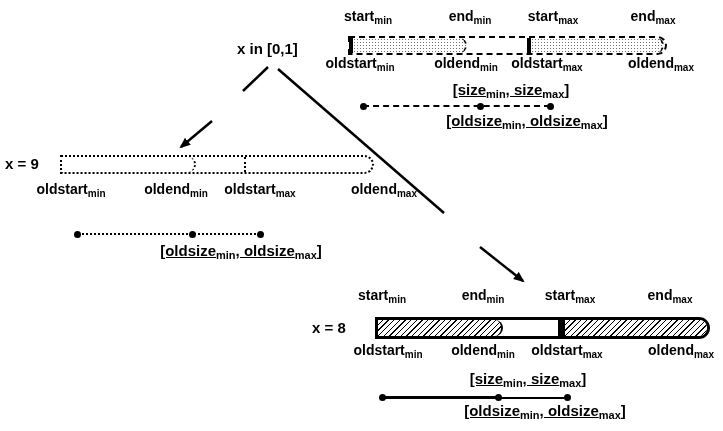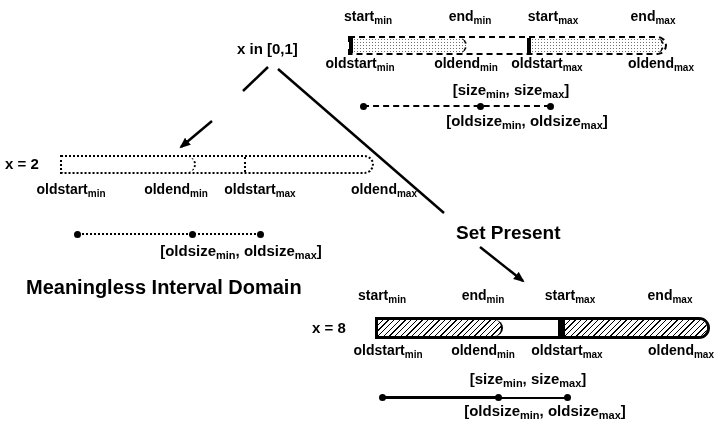--- a/index.html
+++ b/index.html
@@ -4,21 +4,21 @@
 <style>
   html,body{margin:0;padding:0;background:#ffffff;}
   #stage{
     position:relative;width:723px;height:431px;background:#fff;
     font-family:"Liberation Sans",sans-serif;font-weight:bold;color:#000;
     overflow:hidden;
   }
   .txt{position:absolute;white-space:nowrap;line-height:1.1;}
   .lbl{position:absolute;transform:translateX(-50%);white-space:nowrap;font-size:14px;line-height:1.1;}
   .lbl .sub,.rlbl .sub{font-size:10px;vertical-align:-3px;}
-  .rlbl{position:absolute;transform:translateX(-50%);white-space:nowrap;font-size:15px;line-height:1.1;}
+  .rlbl{position:absolute;transform:translateX(-50%);white-space:nowrap;font-size:15px;line-height:1.1;text-decoration:underline;}
   .rlbl .sub{font-size:11px;}
   .dot{position:absolute;width:7px;height:7px;background:#000;border-radius:50%;}
   .stipple{
     background-image:radial-gradient(#6f6f6f 0.9px, transparent 1px);
     background-size:3px 3px;background-color:#fff;
   }
   .hatch{
     background-image:repeating-linear-gradient(135deg,#fff 0px,#fff 3px,#000 3px,#000 4px);
   }
   svg{position:absolute;left:0;top:0;pointer-events:none;}
@@ -63,22 +63,20 @@
         <path d="M0,0 L11,4.5 L0,9 Z" fill="#000"></path>
       </marker>
     </defs>
     <line x1="268" y1="67" x2="243" y2="91" stroke="#000" stroke-width="2.5"></line>
     <line x1="278" y1="69" x2="444" y2="213" stroke="#000" stroke-width="2.5"></line>
     <line x1="212" y1="121" x2="181" y2="147" stroke="#000" stroke-width="2.5" marker-end="url(#ah)"></line>
     <line x1="480" y1="247" x2="523" y2="281" stroke="#000" stroke-width="2.5" marker-end="url(#ah)"></line>
   </svg>
 
   <div class="txt" style="left:237px;top:41px;font-size:15px;">x in [0,1]</div>
-  <div class="txt" style="left:456px;top:223px;font-size:19px;">Set Present</div>
-  <div class="txt" style="left:26px;top:276px;font-size:20px;">Meaningless Interval Domain</div>
 
   <div class="lbl" style="left:368px;top:9px;"><span>start</span><span class="sub">min</span></div>
   <div class="lbl" style="left:470px;top:9px;"><span>end</span><span class="sub">min</span></div>
   <div class="lbl" style="left:553px;top:9px;"><span>start</span><span class="sub">max</span></div>
   <div class="lbl" style="left:653px;top:9px;"><span>end</span><span class="sub">max</span></div>
 
   <div class="union-bar">
     <div class="union-seg union-seg1 stipple"></div>
     <div class="union-seg union-seg2 stipple"></div>
   </div>
@@ -90,21 +88,21 @@
 
   <div class="rlbl" style="left:511px;top:82px;"><span>[size</span><span class="sub">min</span><span>, size</span><span class="sub">max</span><span>]</span></div>
 
   <div class="dashline" style="left:363px;top:105px;width:187px;"></div>
   <div class="dot" style="left:360px;top:103px;"></div>
   <div class="dot" style="left:477px;top:103px;"></div>
   <div class="dot" style="left:547px;top:103px;"></div>
 
   <div class="rlbl" style="left:527px;top:113px;"><span>[oldsize</span><span class="sub">min</span><span>, oldsize</span><span class="sub">max</span><span>]</span></div>
 
-  <div class="txt" style="left:5px;top:156px;font-size:15px;">x = 2</div>
+  <div class="txt" style="left:5px;top:156px;font-size:15px;">x = 9</div>
 
   <div class="absent-bar">
     <div class="absent-curve"></div>
     <div class="absent-tick"></div>
   </div>
 
   <div class="lbl" style="left:71px;top:182px;"><span>oldstart</span><span class="sub">min</span></div>
   <div class="lbl" style="left:176px;top:182px;"><span>oldend</span><span class="sub">min</span></div>
   <div class="lbl" style="left:260px;top:182px;"><span>oldstart</span><span class="sub">max</span></div>
   <div class="lbl" style="left:384px;top:182px;"><span>oldend</span><span class="sub">max</span></div>

